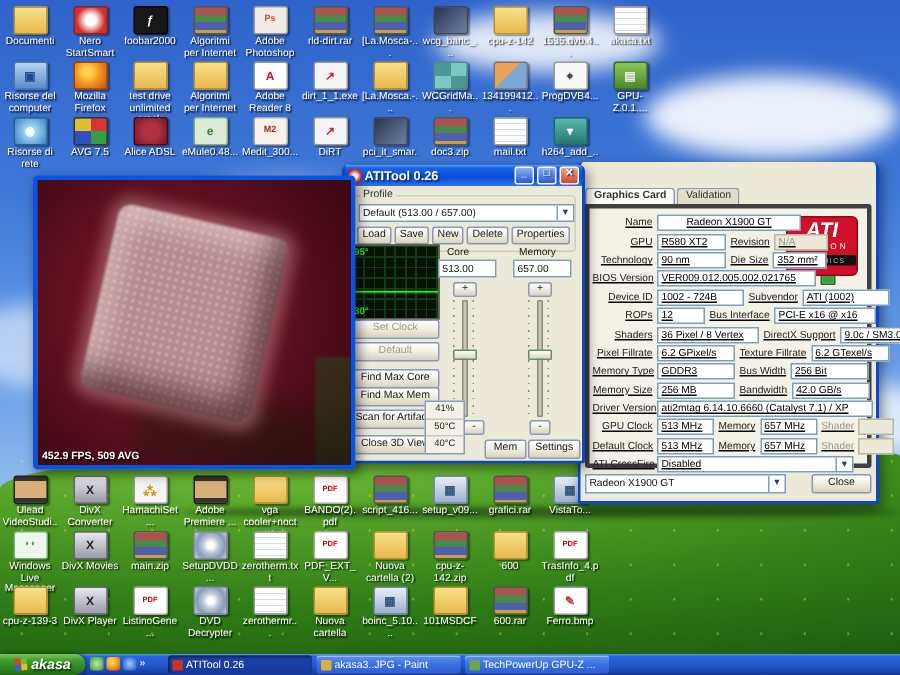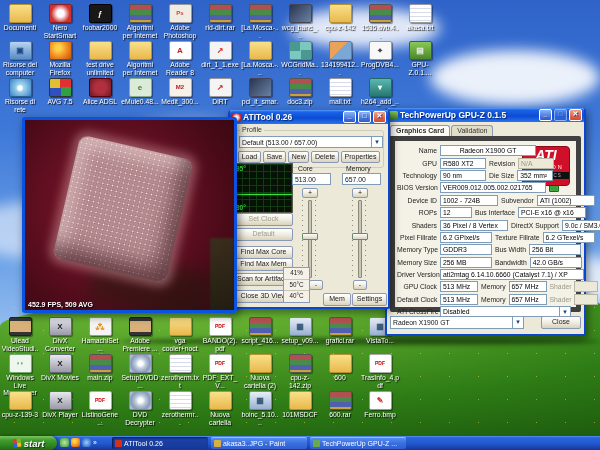--- a/index.html
+++ b/index.html
@@ -92,21 +92,21 @@
     background:linear-gradient(180deg,rgba(35,90,35,.55),rgba(12,45,15,.65));}
   #fps-text{position:absolute;left:3px;bottom:2px;color:#fff;font-size:7px;font-weight:bold;
     text-shadow:1px 1px 1px #000;}
   
   #gpuz{left:385px;top:108px;width:197px;height:226px;z-index:9;}
   #gpuz-tabs{position:absolute;left:3px;top:17px;display:flex;gap:1px;}
   .tab{font-size:7px;padding:1px 5px 2px 5px;border:1px solid #8a99b8;border-bottom:none;
     border-radius:3px 3px 0 0;background:#e2ddc8;color:#333;}
   .tab.active{background:#fcfbf5;position:relative;top:0px;font-weight:bold;}
   #gpuz-panel{position:absolute;left:3px;top:28px;right:3px;bottom:22px;background:#f4f2e6;
-    border:5px solid #404040;border-radius:0 2px 2px 2px;padding:4px 2px 0 2px;box-sizing:border-box;}
+    border:3px solid #404040;border-radius:0 2px 2px 2px;padding:4px 2px 0 2px;box-sizing:border-box;text-decoration:underline;}
   .grow{display:flex;align-items:center;height:11.4px;margin-bottom:1px;font-size:6.8px;}
   .gl{flex:0 0 auto;text-align:right;color:#222;margin-right:3px;white-space:nowrap;}
   .gl.w1{width:40px;}
   .gv{position:relative;background:#fff;border:1px solid #7f9db9;height:9px;line-height:9px;
      padding:0 2px;white-space:nowrap;overflow:hidden;flex:0 0 auto;box-sizing:content-box;}
   .gv.dis{background:#ece9d8;border-color:#bab6a4;color:#9a9786;}
   .gv.ctr{justify-content:center;text-align:center;}
   #ati-logo{position:absolute;right:6px;top:5px;width:46px;height:38px;background:#cf1028;
     border-radius:4px;border:1px solid #8a0a1c;color:#fff;text-align:center;overflow:hidden;}
   #ati-logo .l1{font-size:14px;font-weight:bold;font-style:italic;line-height:17px;}
@@ -477,27 +477,20 @@
 <div id="viewer">
   <div id="canvas3d">
     <div id="fur-shadow"></div>
     <div id="fur-cube"></div>
     <div id="artifact"></div>
     <span id="fps-text">452.9 FPS, 509 AVG</span>
   </div>
 </div>
 
 <div class="window" id="gpuz">
-  <div class="tbar">
-    <span class="ticon" style="background:linear-gradient(180deg,#8ac858,#3a7828)"></span>
-    <span class="tttl">TechPowerUp GPU-Z 0.1.5</span>
-    <span class="tbtn">_</span>
-    <span class="tbtn" style="opacity:.5">□</span>
-    <span class="tbtn close">✕</span>
-  </div>
   <div id="gpuz-tabs">
     <span class="tab active">Graphics Card</span>
     <span class="tab">Validation</span>
   </div>
   <div id="gpuz-panel">
     <div id="ati-logo">
       <div class="l1">ATI</div>
       <div class="l2">RADEON</div>
       <div class="l3">GRAPHICS</div>
     </div>
@@ -590,21 +583,21 @@
 </div>
 
 <div id="taskbar">
   <div id="start-btn">
     <span id="flag">
       <i style="background:#e03c28"></i>
         <i style="background:#78b830"></i>
       <i style="background:#2a66d8"></i>
         <i style="background:#f0b818"></i>
     </span>
-    <span>start</span>
+    <span>akasa</span>
   </div>
   <div id="quick">
     <span class="ql" style="background:radial-gradient(circle,#bfe8a0,#3a9a3a)"></span>
     <span class="ql" style="background:radial-gradient(circle at 40% 35%,#ffd24a 15%,#f08a20 60%,#b04810)"></span>
     <span class="ql" style="background:radial-gradient(circle,#9ecbff,#1a55c0)"></span>
     <span id="qmore">»</span>
   </div>
   <div id="tasks">
       <div class="task active">
         <span class="ti" style="background: rgb(208, 48, 32);"></span>

